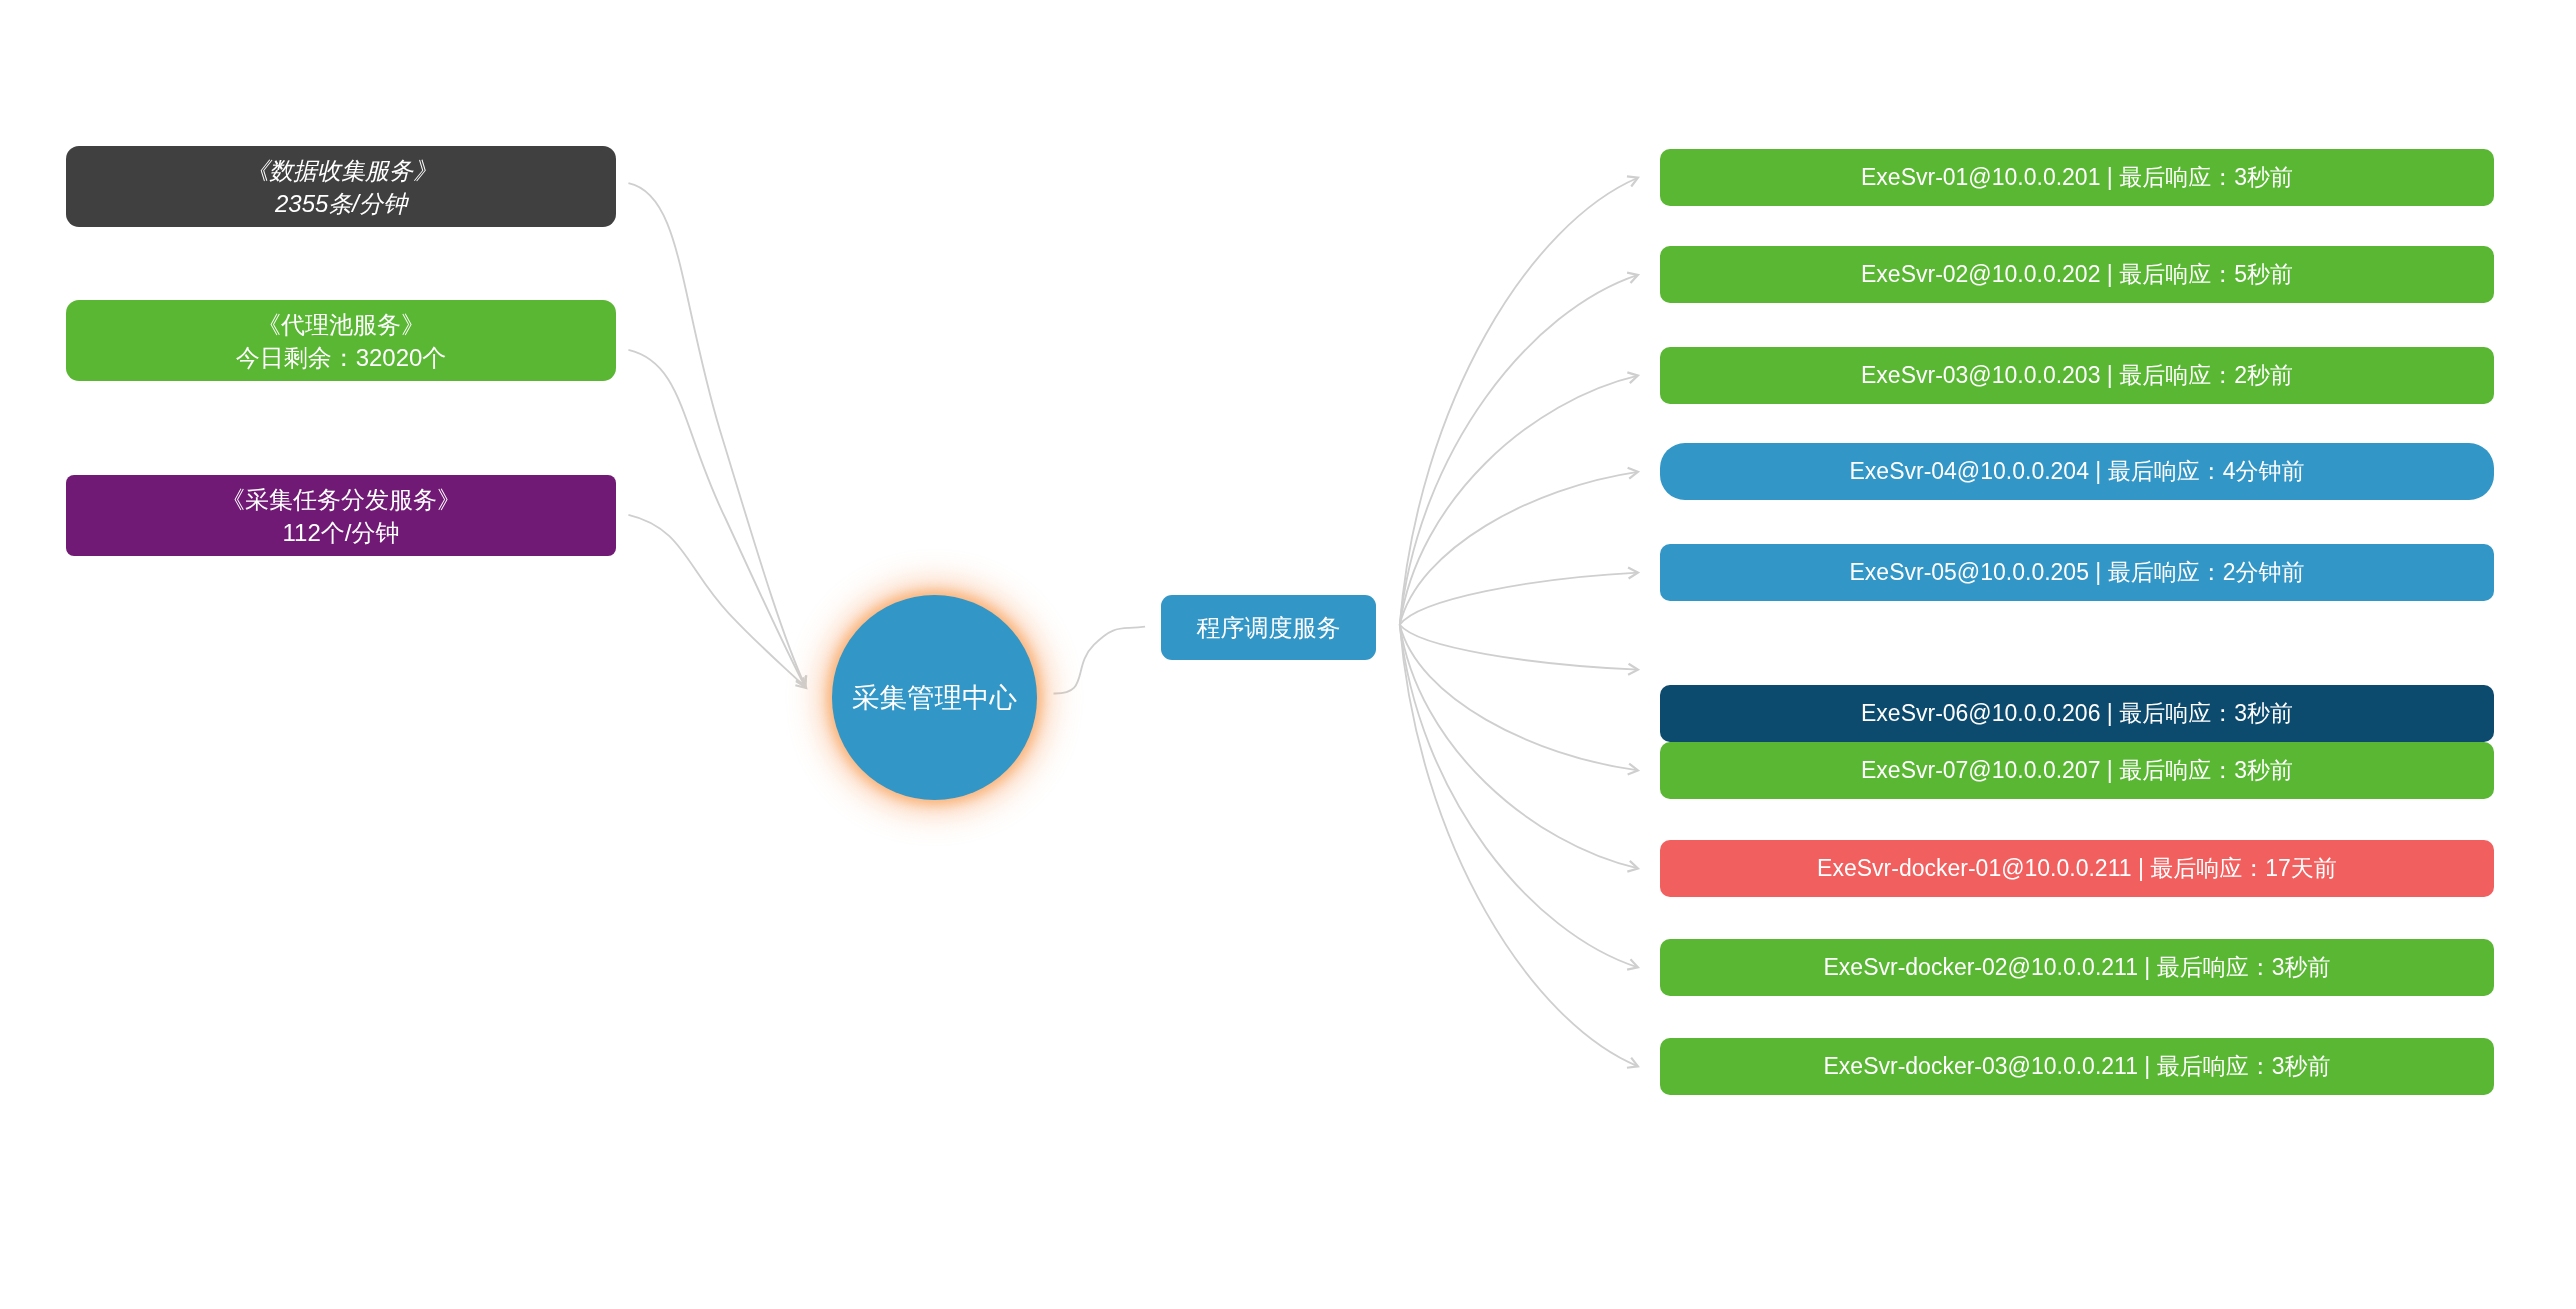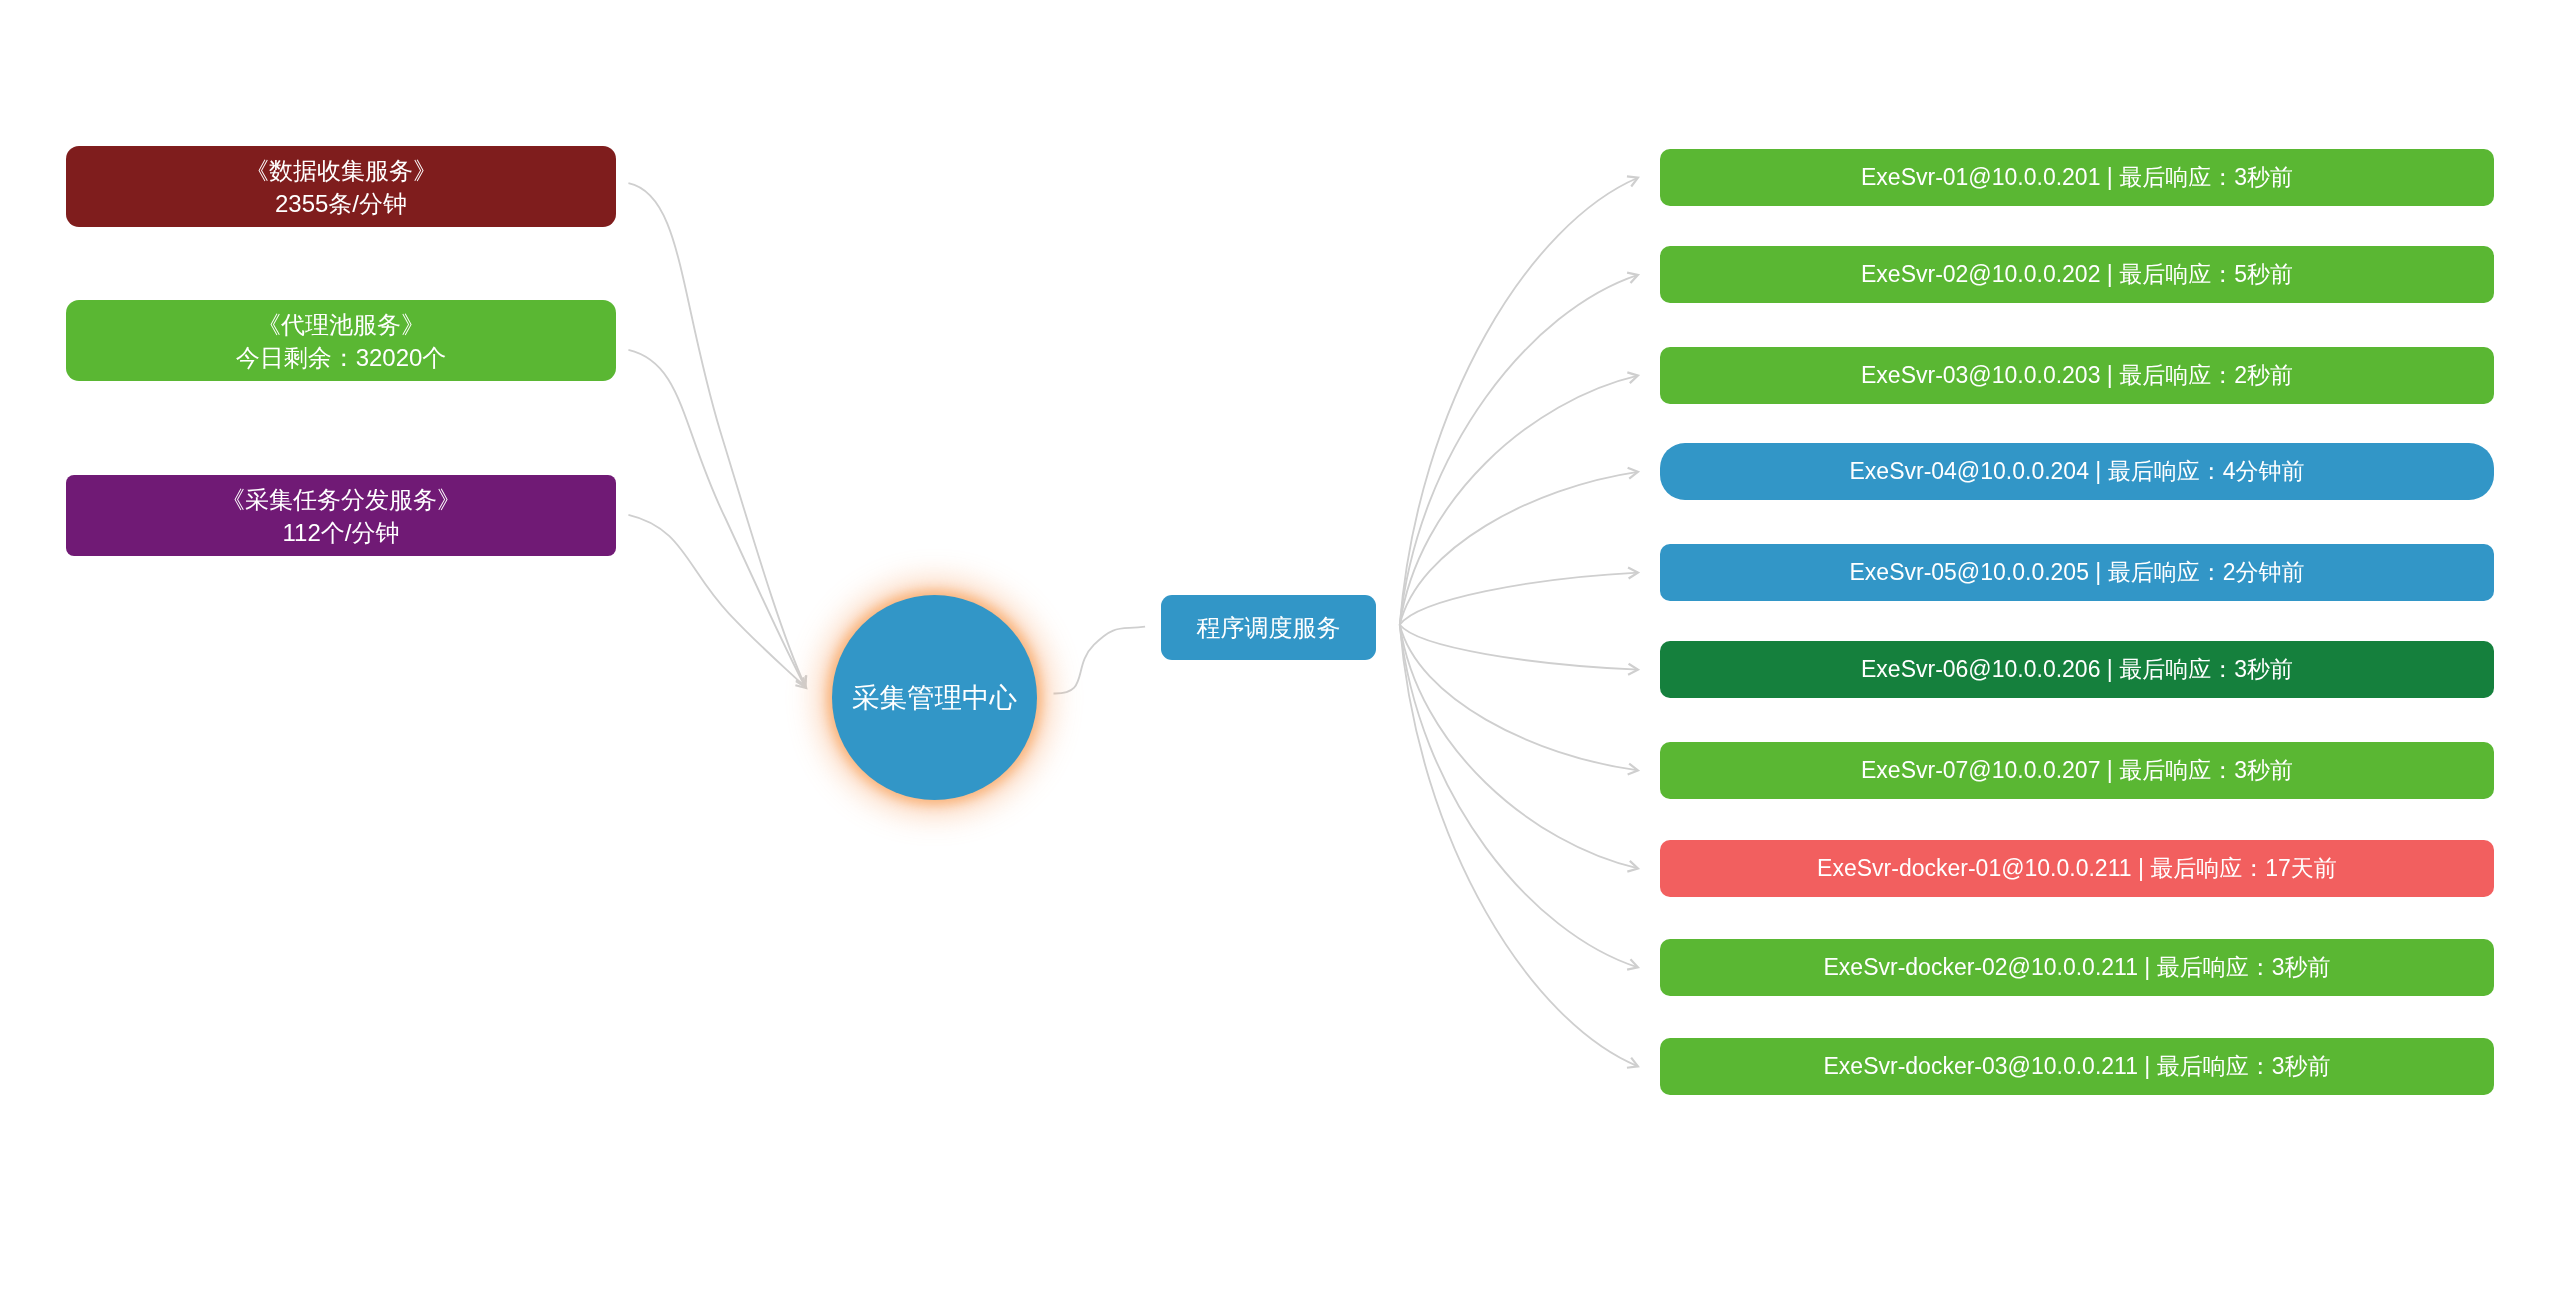--- a/index.html
+++ b/index.html
@@ -42,21 +42,21 @@
       <path d="M 1528 682 C 1548 599, 1672 532, 1788 515" marker-end="url(#arrow)"></path>
       <path d="M 1528 682 C 1548 654, 1672 631, 1788 625" marker-end="url(#arrow)"></path>
       <path d="M 1528 682 C 1548 707, 1672 726, 1788 731" marker-end="url(#arrow)"></path>
       <path d="M 1528 682 C 1548 762, 1672 825, 1788 841" marker-end="url(#arrow)"></path>
       <path d="M 1528 682 C 1548 815, 1672 921, 1788 948" marker-end="url(#arrow)"></path>
       <path d="M 1528 682 C 1548 869, 1672 1019, 1788 1056" marker-end="url(#arrow)"></path>
       <path d="M 1528 682 C 1548 923, 1672 1116, 1788 1164" marker-end="url(#arrow)"></path>
     </g>
   </svg>
 
-  <div class="node svc svc1" style="background: #7f1d1d;">
+  <div class="node svc svc1" style="background: #404040; font-style: italic;">
     <span class="label">《数据收集服务》</span>
     <span class="label">2355条/分钟</span>
   </div>
 
   <div class="node svc svc2" style="background: rgb(90, 183, 51);">
     <span class="label">《代理池服务》</span>
     <span class="label">今日剩余：32020个</span>
   </div>
 
   <div class="node svc svc3" style="background: #701a75; border-radius: 8px;">
@@ -80,21 +80,21 @@
   </div>
   <div class="node srv srv2" style="background: rgb(90, 183, 51);">
     <span class="label">ExeSvr-03@10.0.0.203 | 最后响应：2秒前</span>
   </div>
   <div class="node srv srv3" style="background: rgb(50, 150, 199);">
     <span class="label">ExeSvr-04@10.0.0.204 | 最后响应：4分钟前</span>
   </div>
   <div class="node srv srv4" style="background: rgb(50, 150, 199);">
     <span class="label">ExeSvr-05@10.0.0.205 | 最后响应：2分钟前</span>
   </div>
-  <div class="node srv srv5" style="background: #15803d;">
+  <div class="node srv srv5" style="background: #0c4a6e; margin-top: 44px;">
     <span class="label">ExeSvr-06@10.0.0.206 | 最后响应：3秒前</span>
   </div>
   <div class="node srv srv6" style="background: rgb(90, 183, 51);">
     <span class="label">ExeSvr-07@10.0.0.207 | 最后响应：3秒前</span>
   </div>
   <div class="node srv srv7" style="background: rgb(242, 95, 95);">
     <span class="label">ExeSvr-docker-01@10.0.0.211 | 最后响应：17天前</span>
   </div>
   <div class="node srv srv8" style="background: rgb(90, 183, 51);">
     <span class="label">ExeSvr-docker-02@10.0.0.211 | 最后响应：3秒前</span>

